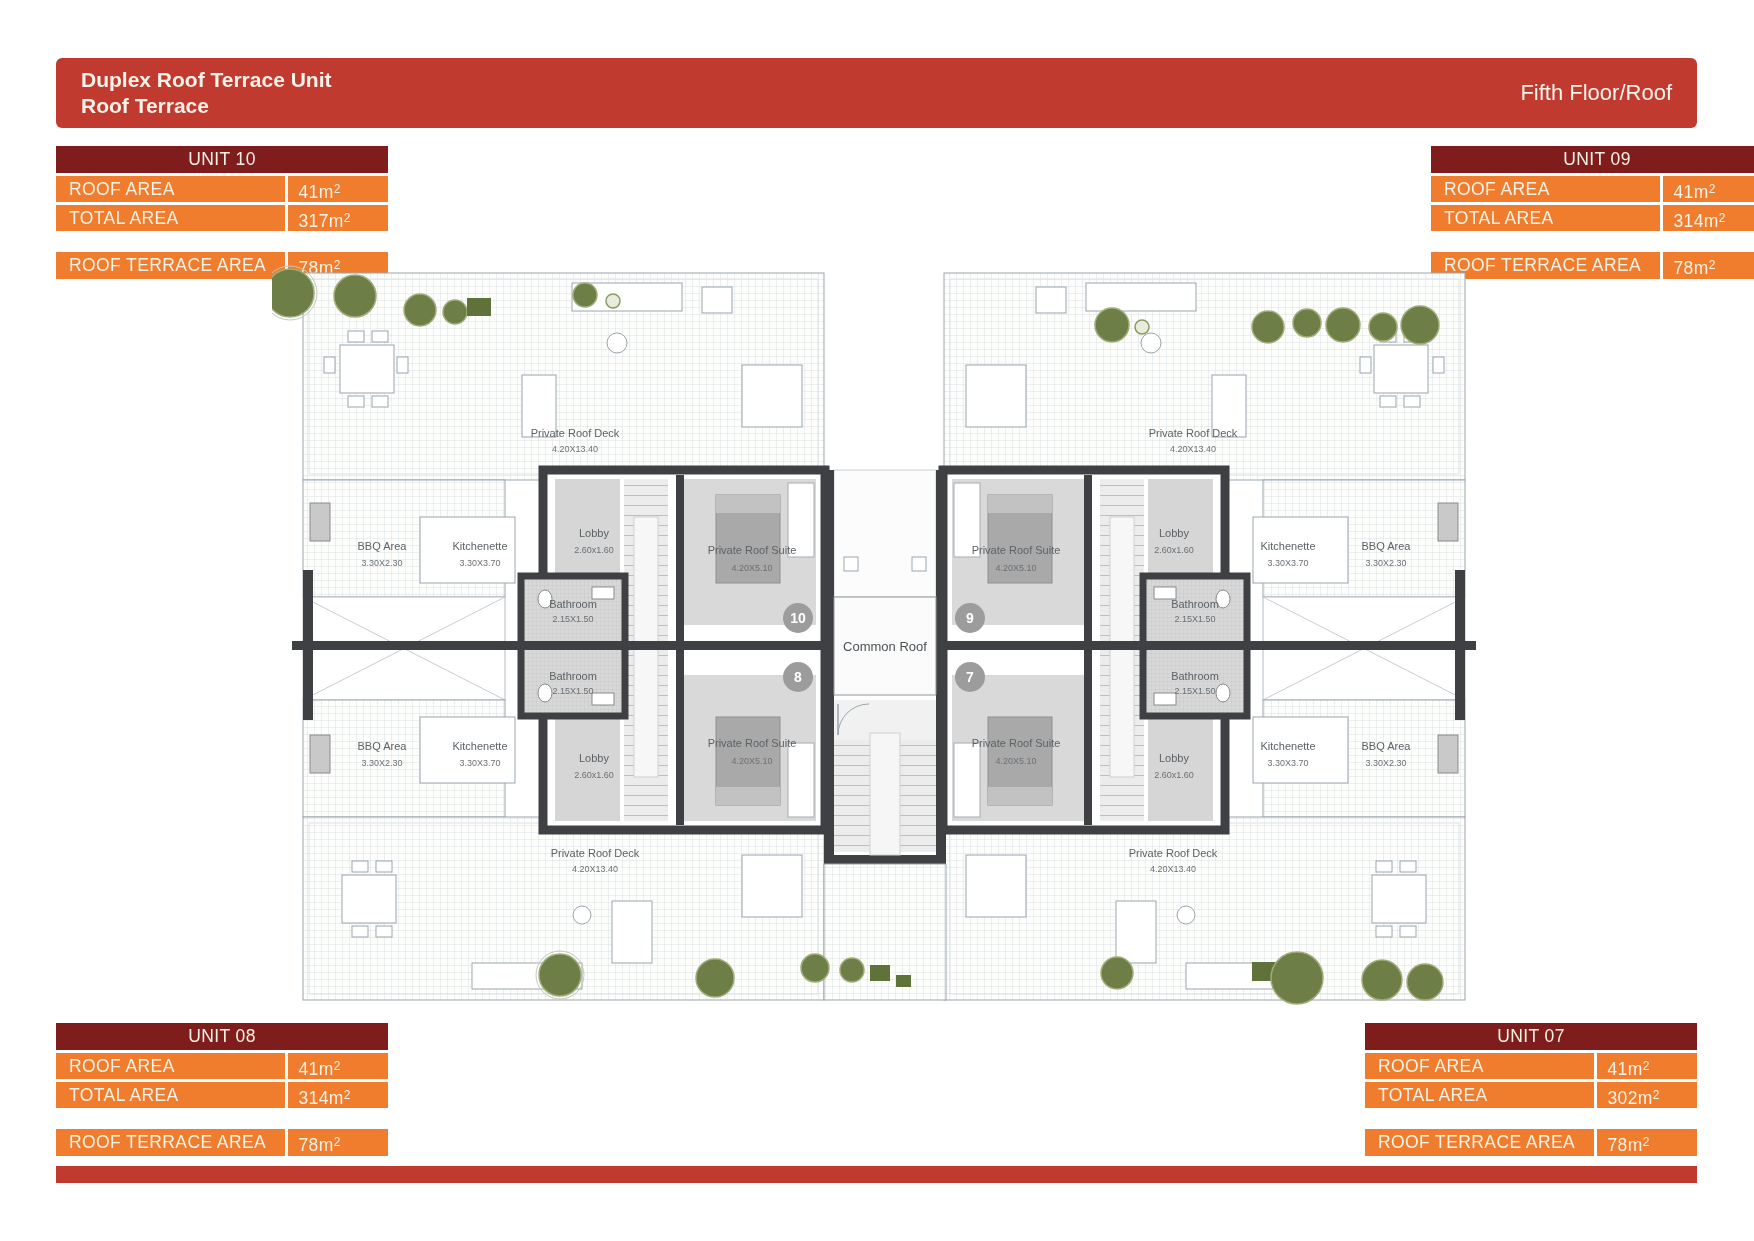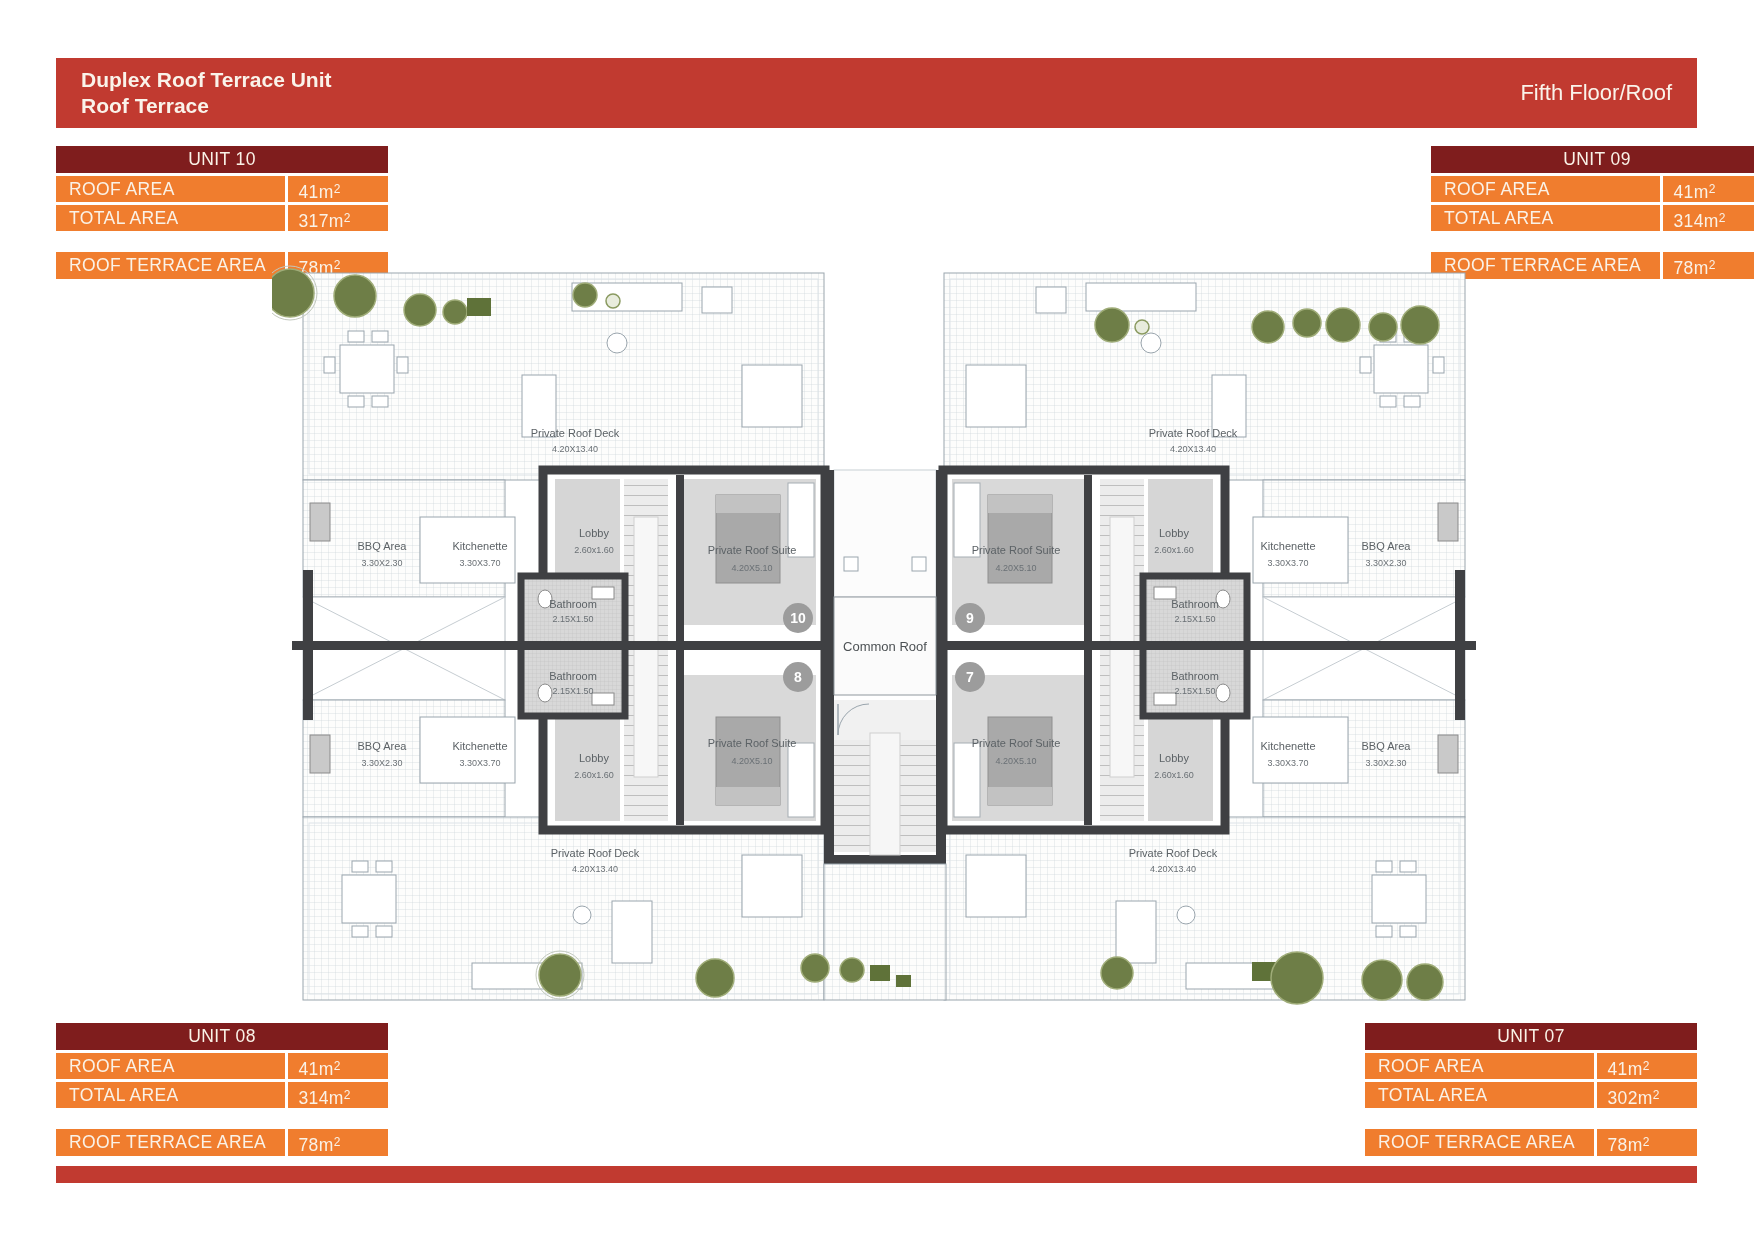--- a/index.html
+++ b/index.html
@@ -1,21 +1,21 @@
 <!DOCTYPE html>
 <html><head>
 <meta charset="utf-8">
 <style>
   html,body{margin:0;padding:0;background:#ffffff;}
   .page{position:relative;width:1754px;height:1241px;background:#ffffff;overflow:hidden;
         font-family:"Liberation Sans", sans-serif;}
   
   .header-bar{position:absolute;left:56px;top:58px;width:1641px;height:70px;background:#c13a30;
               display:flex;align-items:center;justify-content:space-between;
-              padding:0 25px;box-sizing:border-box;color:#faf3ea;}
+              padding:0 25px;box-sizing:border-box;color:#faf3ea;border-radius:6px;}
   .header-title{font-size:21px;font-weight:bold;line-height:26px;}
   .header-floor{font-size:22px;font-weight:normal;}
   .footer-bar{position:absolute;left:56px;top:1166px;width:1641px;height:17px;background:#c13a30;}
   
   .unit-table{position:absolute;width:332px;font-size:17.5px;letter-spacing:0.4px;color:#faf2e7;}
   .ut-header{background:#7f1d1d;height:27px;line-height:27px;text-align:center;}
   .ut-row{display:flex;background:#f07d2e;height:26px;line-height:26px;margin-top:3px;justify-content:center;}
   .ut-row.terrace{margin-top:12px;height:27px;line-height:27px;}
   .ut-gap{height:9px;}
   .ut-label{flex:0 0 70%;padding-left:13px;box-sizing:border-box;border-right:3px solid #ffffff;

